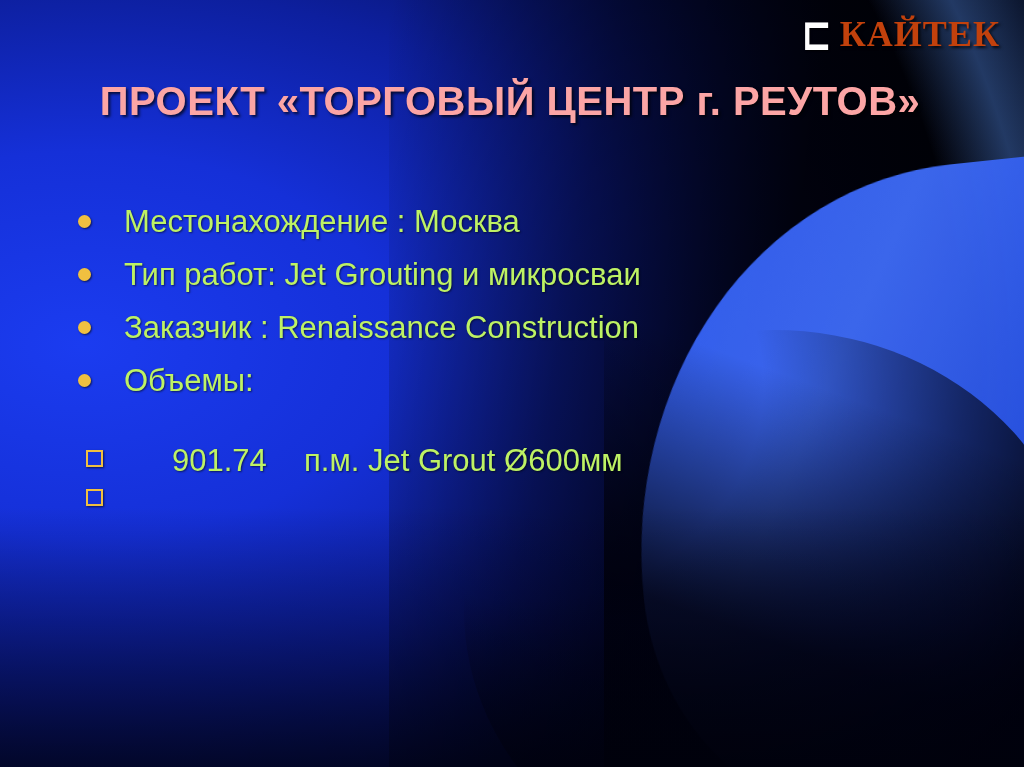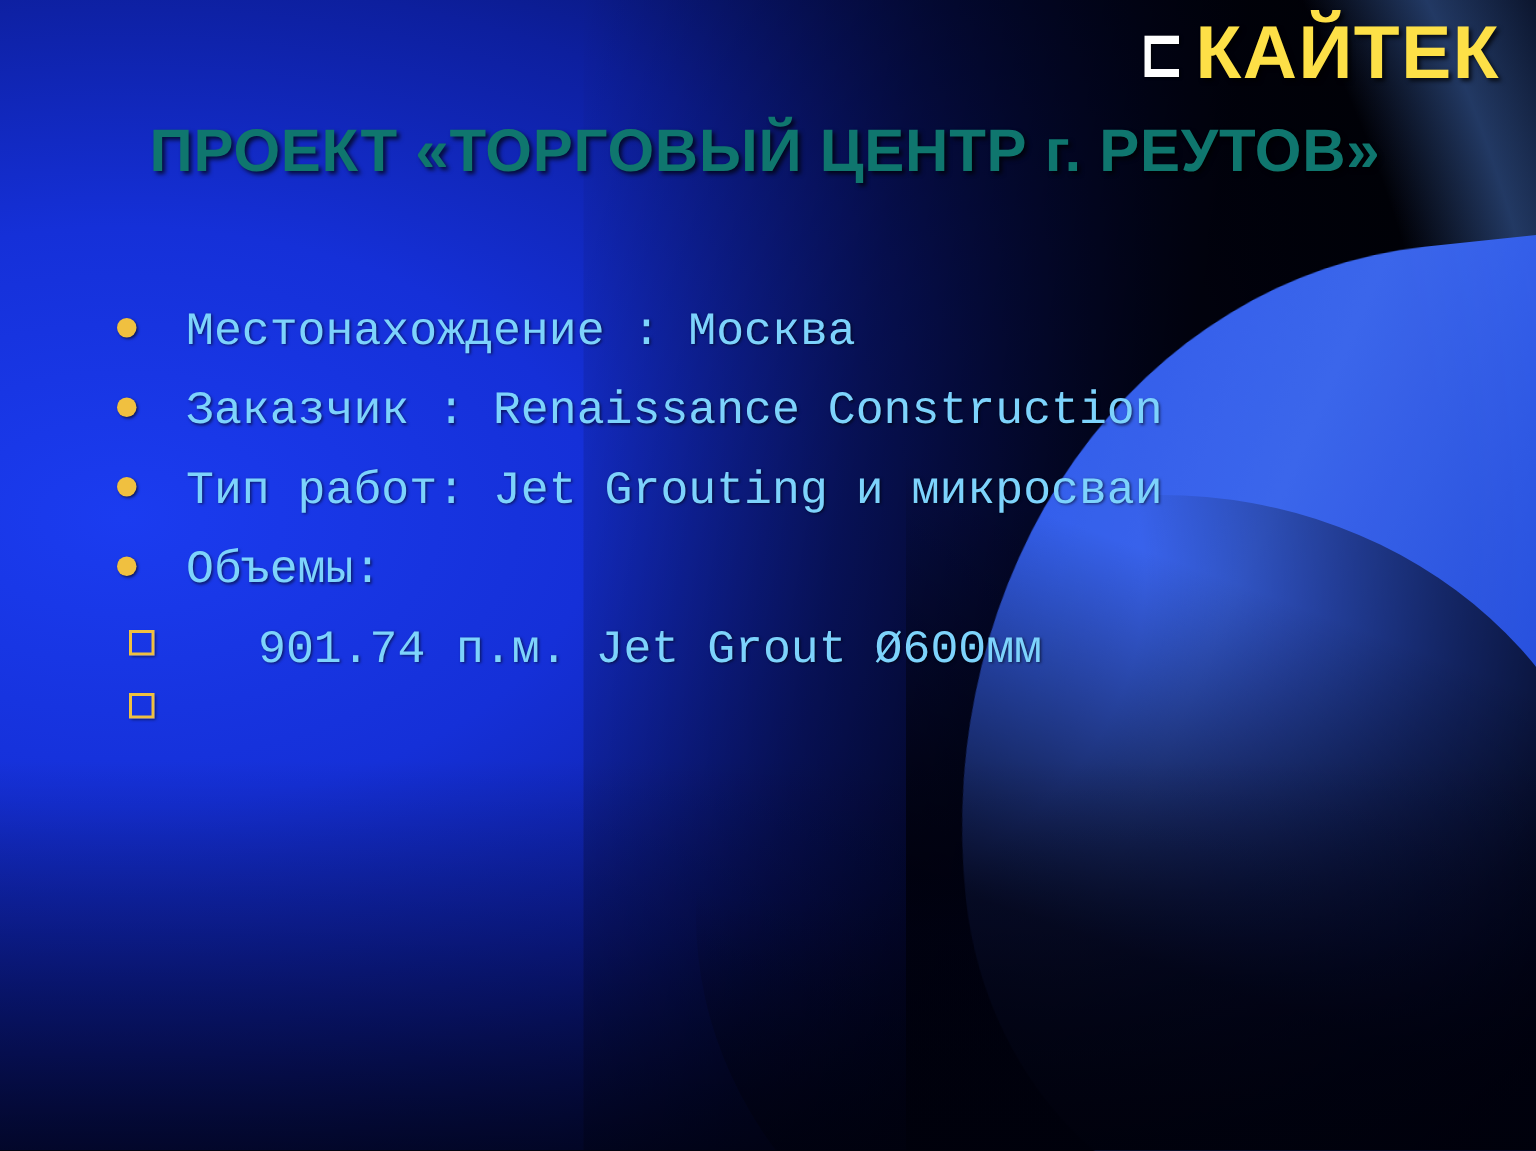--- a/index.html
+++ b/index.html
@@ -98,37 +98,37 @@
   .logo-mark {
     color: #ffffff;
     font-family: "DejaVu Sans", sans-serif;
     font-weight: bold;
     font-size: 47px;
     line-height: 1;
     transform: scaleX(0.78);
     text-shadow: 1px 1px 2px rgba(0,0,0,0.8);
   }
   .logo-text {
-    color: #fde047;
-    font-family: Liberation Sans, sans-serif;
+    color: #c2410c;
+    font-family: Liberation Serif, serif;
     font-weight: bold;
-    font-size: 50px;
+    font-size: 36px;
     line-height: 1;
     letter-spacing: 1px;
     text-shadow: 2px 2px 3px rgba(0,0,0,0.75);
   }
 
   
   .title {
     position: absolute;
     top: 78px;
     left: 60px;
     width: 900px;
     text-align: center;
-    color: #0f766e;
+    color: #fca5a5;
     font-family: "Liberation Sans", sans-serif;
     font-weight: bold;
     font-size: 40px;
     line-height: 1.16;
     letter-spacing: 0.5px;
     text-shadow: 2px 2px 3px rgba(0,0,0,0.7);
   }
 
   
   .body-list {
@@ -162,35 +162,36 @@
   .square {
     display: inline-block;
     width: 13px;
     height: 13px;
     background: transparent;
     border: 2px solid #f0c040;
     box-shadow: 1px 1px 2px rgba(0,0,0,0.6);
     margin-left: 8px;
   }
   .bullet-text {
-    color: #7dd3fc;
-    font-family: Liberation Mono, monospace;
+    color: #bef264;
+    font-family: Liberation Sans, sans-serif;
     font-size: 31px;
     line-height: 1.42;
     white-space: pre;
     text-shadow: 1px 1px 2px rgba(0,0,0,0.55);
   }
   .level2 .bullet-mark { width: 46px; }
   .level2 .bullet-text {
     padding-left: 48px;
     font-size: 31px;
   }
   .num {
     display: inline-block;
     min-width: 132px;
+    margin-top: 27px;
   }
 </style>
 </head>
 <body>
 
 <div class="slide">
 
   <div class="bg-base"></div>
   <div class="bg-dark-right"></div>
   <div class="swoosh-a"></div>
@@ -210,26 +211,26 @@
 
   <div class="body-list">
 
     <div class="bullet-row">
       <span class="bullet-mark"><span class="dot"></span></span>
       <span class="bullet-text">Местонахождение : Москва</span>
     </div>
 
     <div class="bullet-row">
       <span class="bullet-mark"><span class="dot"></span></span>
+      <span class="bullet-text">Тип работ: Jet Grouting и микросваи</span>
+    </div>
+
+    <div class="bullet-row">
+      <span class="bullet-mark"><span class="dot"></span></span>
       <span class="bullet-text">Заказчик : Renaissance Construction</span>
-    </div>
-
-    <div class="bullet-row">
-      <span class="bullet-mark"><span class="dot"></span></span>
-      <span class="bullet-text">Тип работ: Jet Grouting и микросваи</span>
     </div>
 
     <div class="bullet-row">
       <span class="bullet-mark"><span class="dot"></span></span>
       <span class="bullet-text">Объемы:</span>
     </div>
 
     <div class="bullet-row level2">
       <span class="bullet-mark"><span class="square"></span></span>
       <span class="bullet-text"><span class="num">901.74</span><span>п.м. Jet Grout Ø600мм</span></span>

